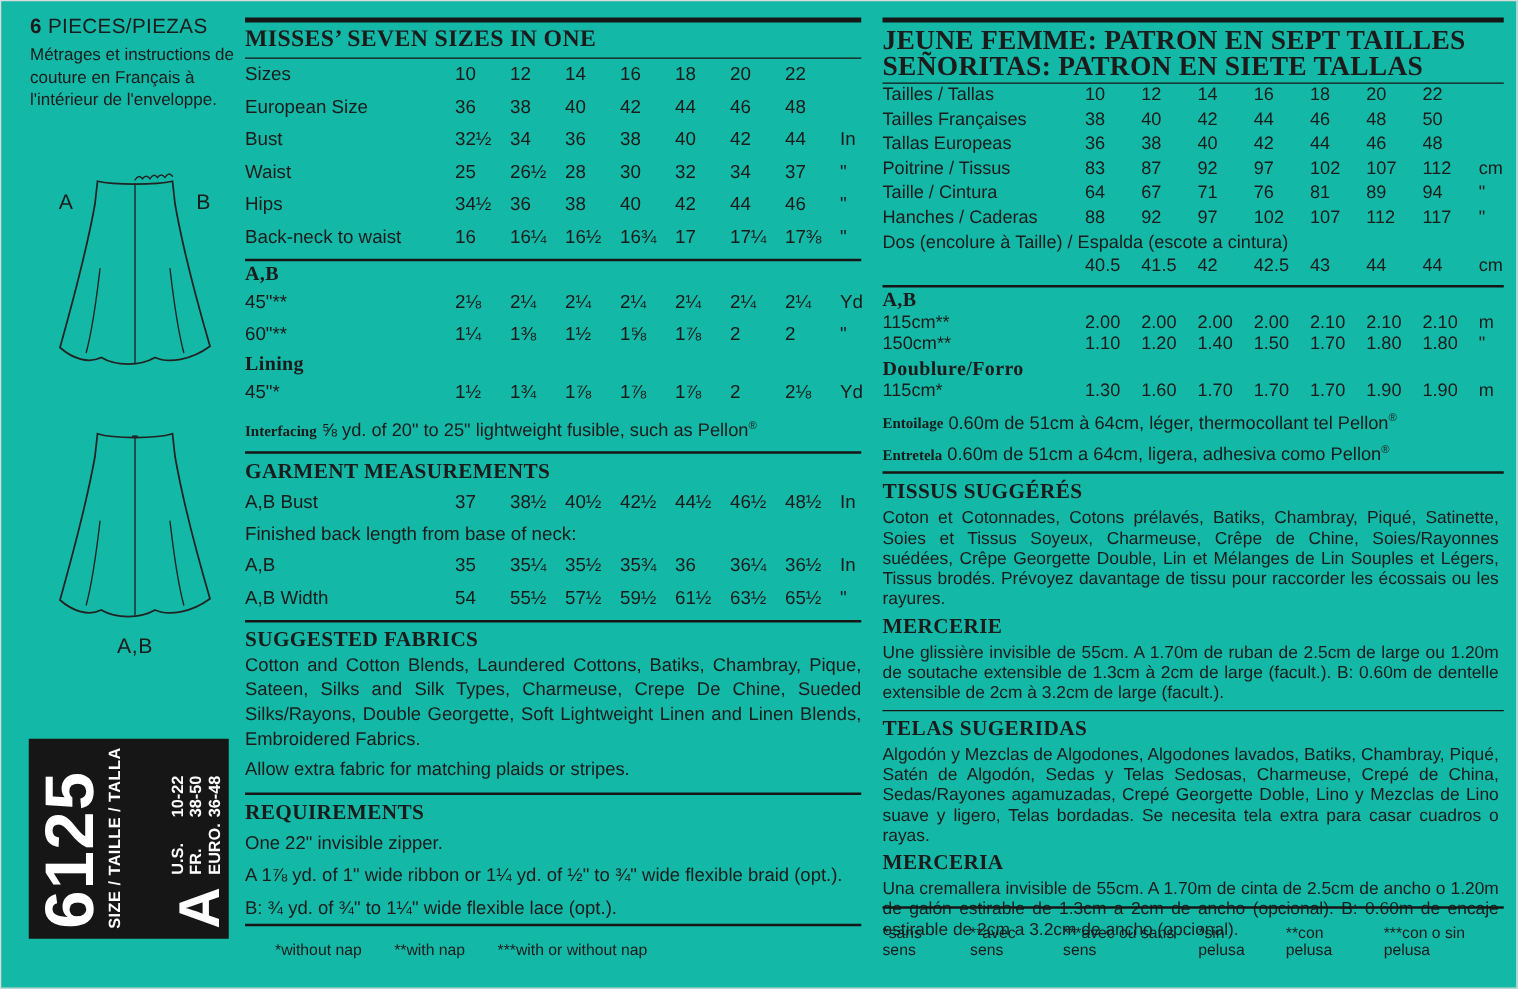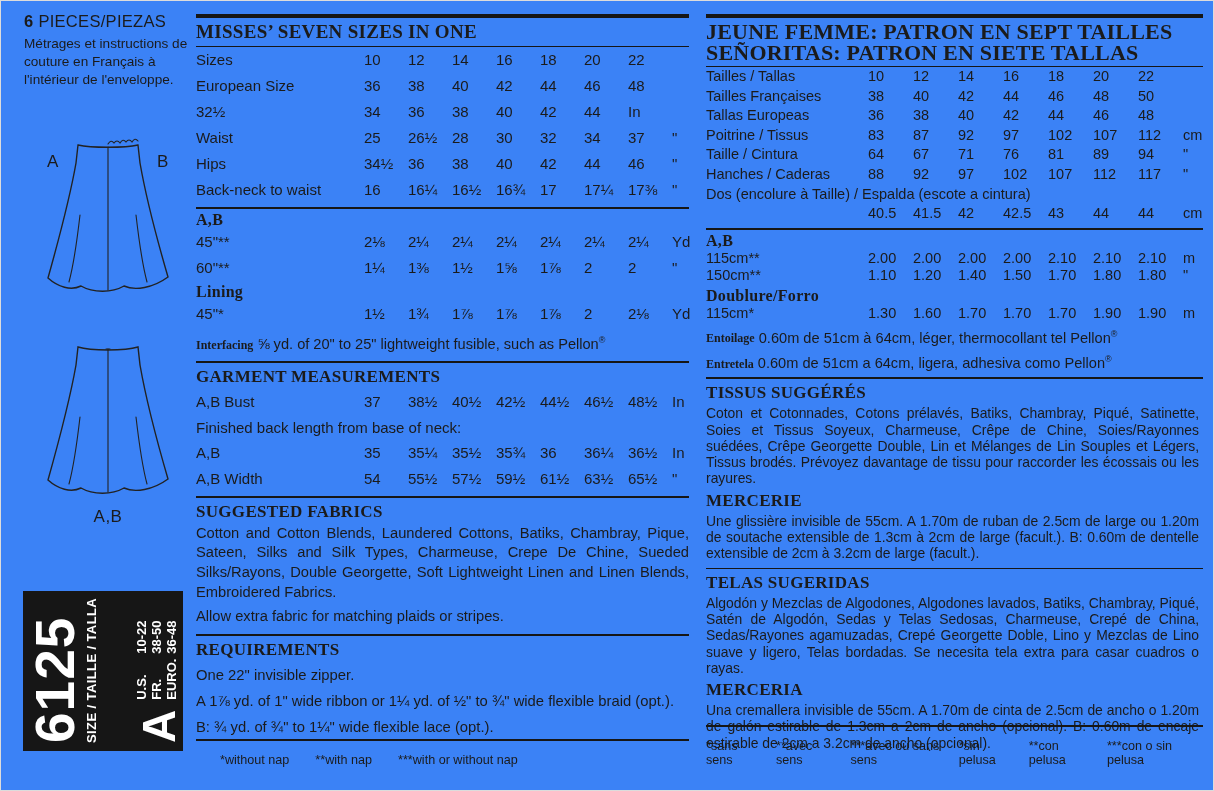--- a/index.html
+++ b/index.html
@@ -1,17 +1,17 @@
 <!DOCTYPE html>
 <html><head>
 <meta charset="utf-8">
 <style>
   html,body { margin:0; padding:0; background:#fff; }
   .page {
-    position:relative; width:1214px; height:791px; background:#3b82f6;
+    position:relative; width:1214px; height:791px; background:#14b8a6;
     font-family:"Liberation Sans", sans-serif; color:#1b1b1b;
     box-shadow: inset 0 0 0 1px #dcdcdc; overflow:hidden;
   }
   
   .col-left { position:absolute; left:24px; top:12px; width:168px; }
   .pieces-line { font-size:16.5px; letter-spacing:.3px; }
   .pieces-line .b { font-weight:bold; }
   .fr-note { margin:4px 0 0 0; font-size:13.6px; line-height:1.32; }
   .sketch { display:block; margin:0 auto; }
   .sketch path, .sketch line { fill:none; stroke:#222; stroke-width:1.4; stroke-linecap:round; }
@@ -139,20 +139,21 @@
           <span class="tval">36</span>
           <span class="tval">38</span>
           <span class="tval">40</span>
           <span class="tval">42</span>
           <span class="tval">44</span>
           <span class="tval">46</span>
           <span class="tval">48</span>
           <span class="tunit"></span>
         </div>
         <div class="trow">
+          <span class="tlabel">Bust</span>
           <span class="tval">32½</span>
           <span class="tval">34</span>
           <span class="tval">36</span>
           <span class="tval">38</span>
           <span class="tval">40</span>
           <span class="tval">42</span>
           <span class="tval">44</span>
           <span class="tunit">In</span>
         </div>
         <div class="trow">

